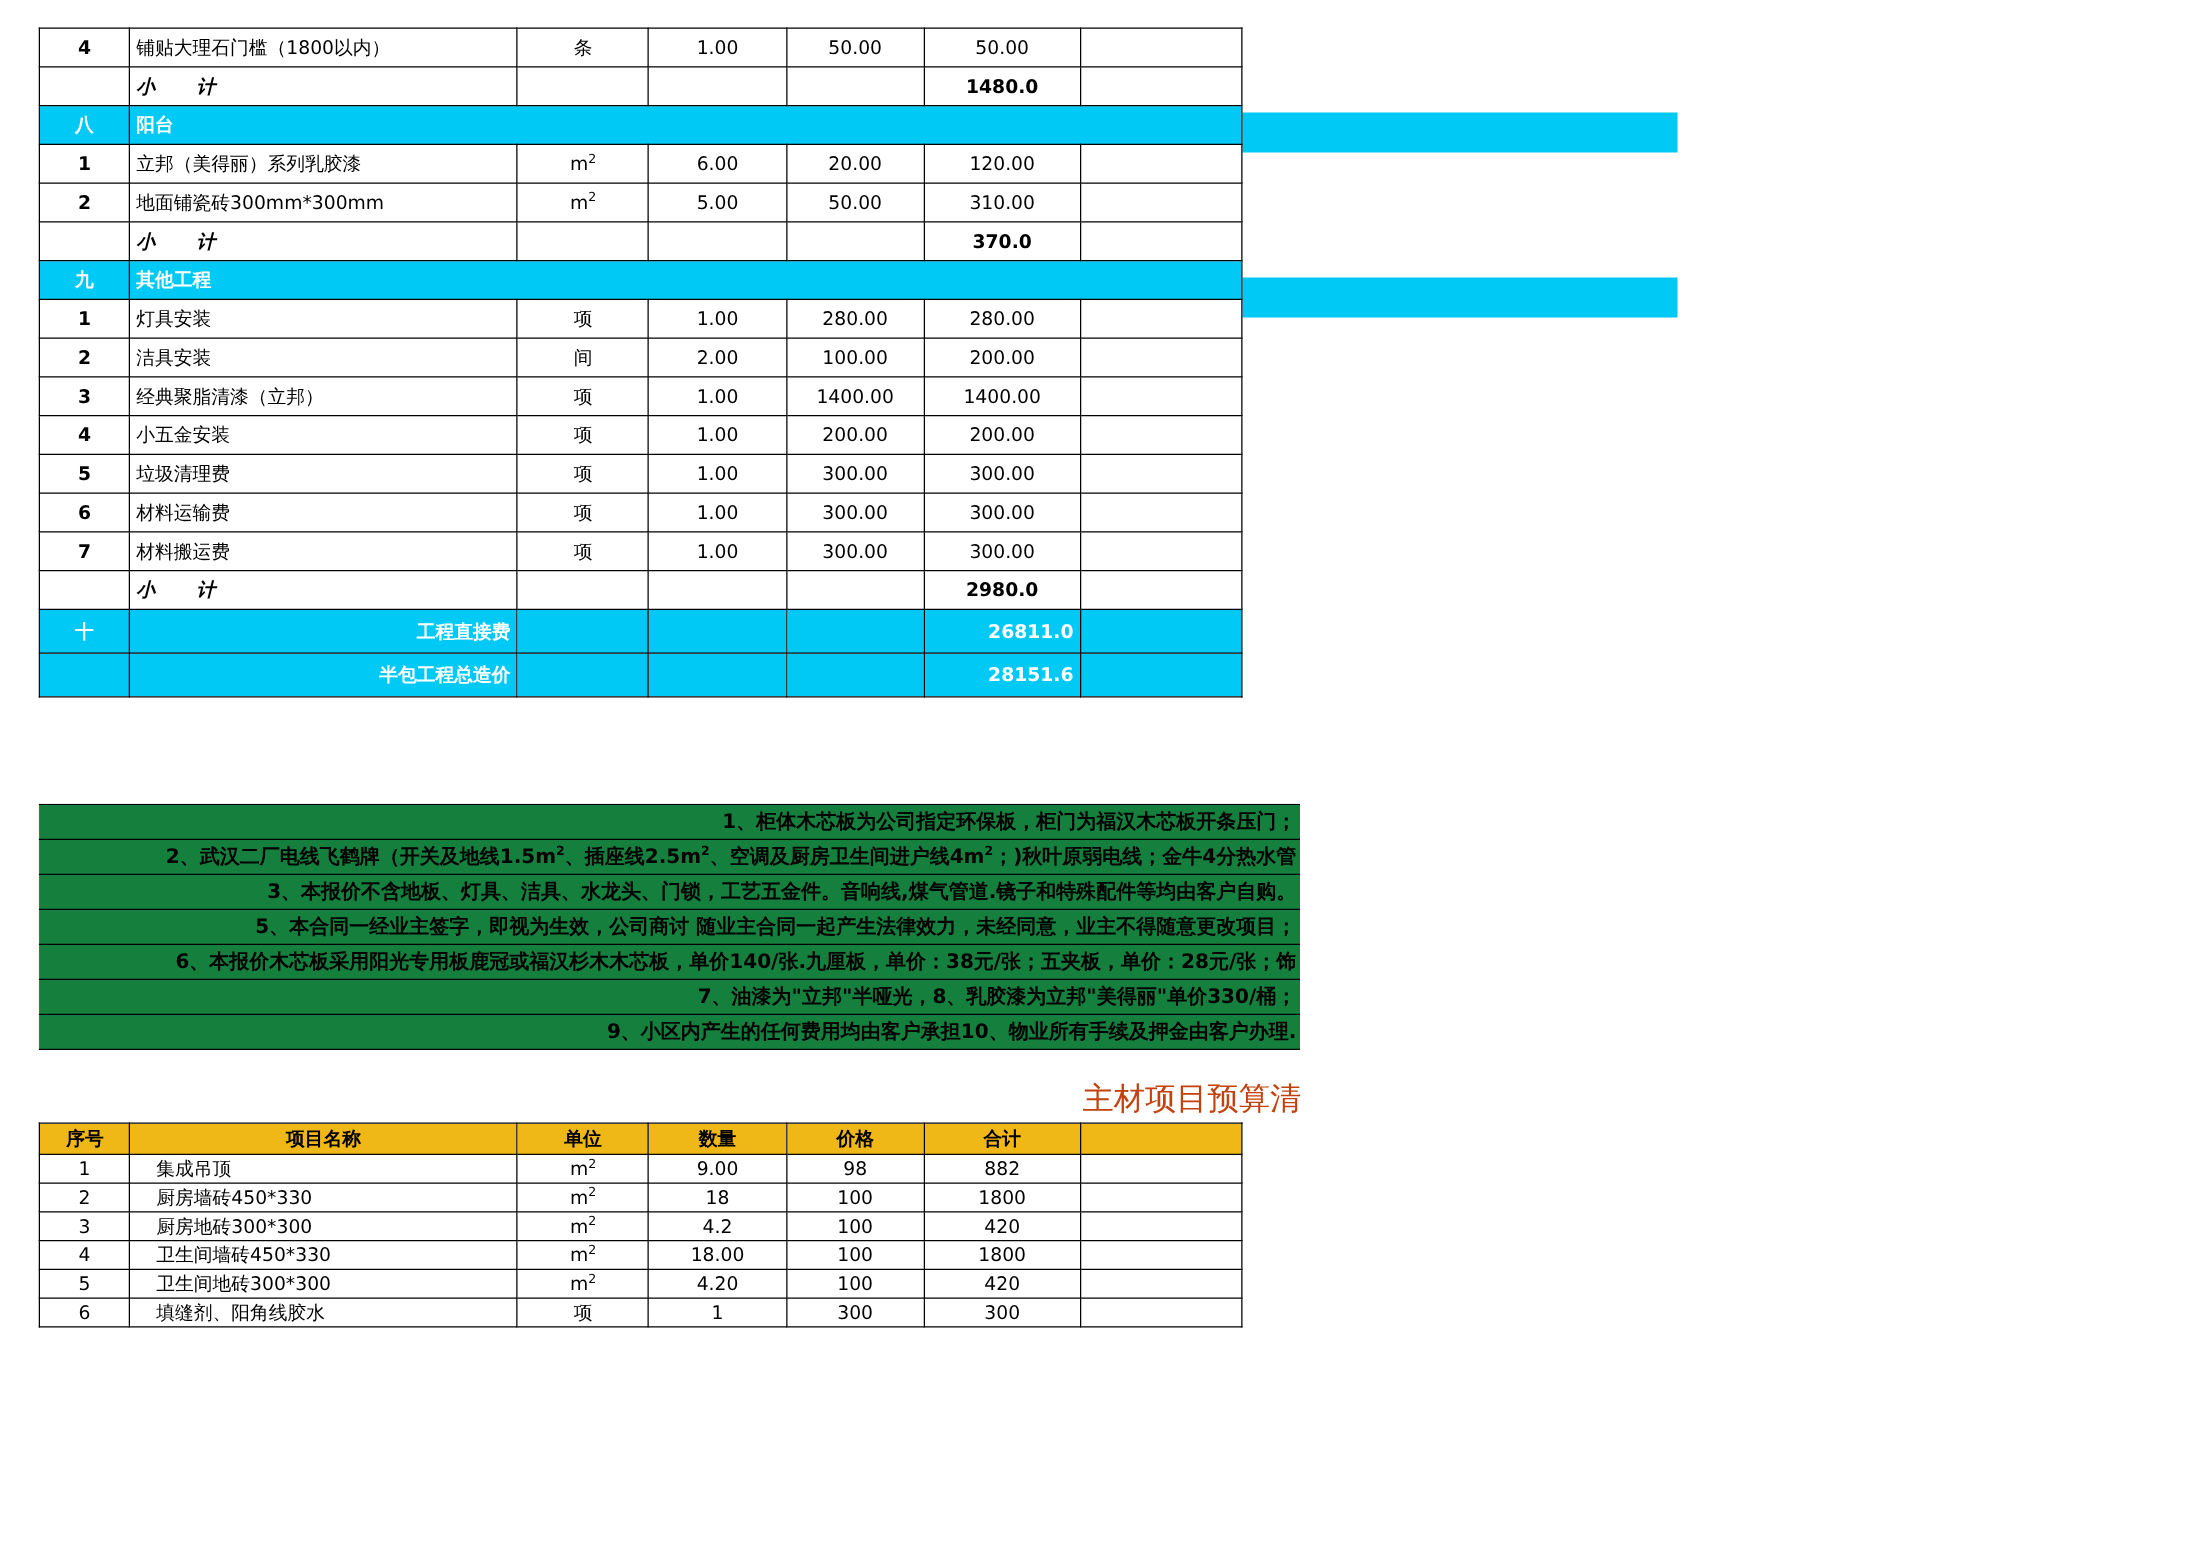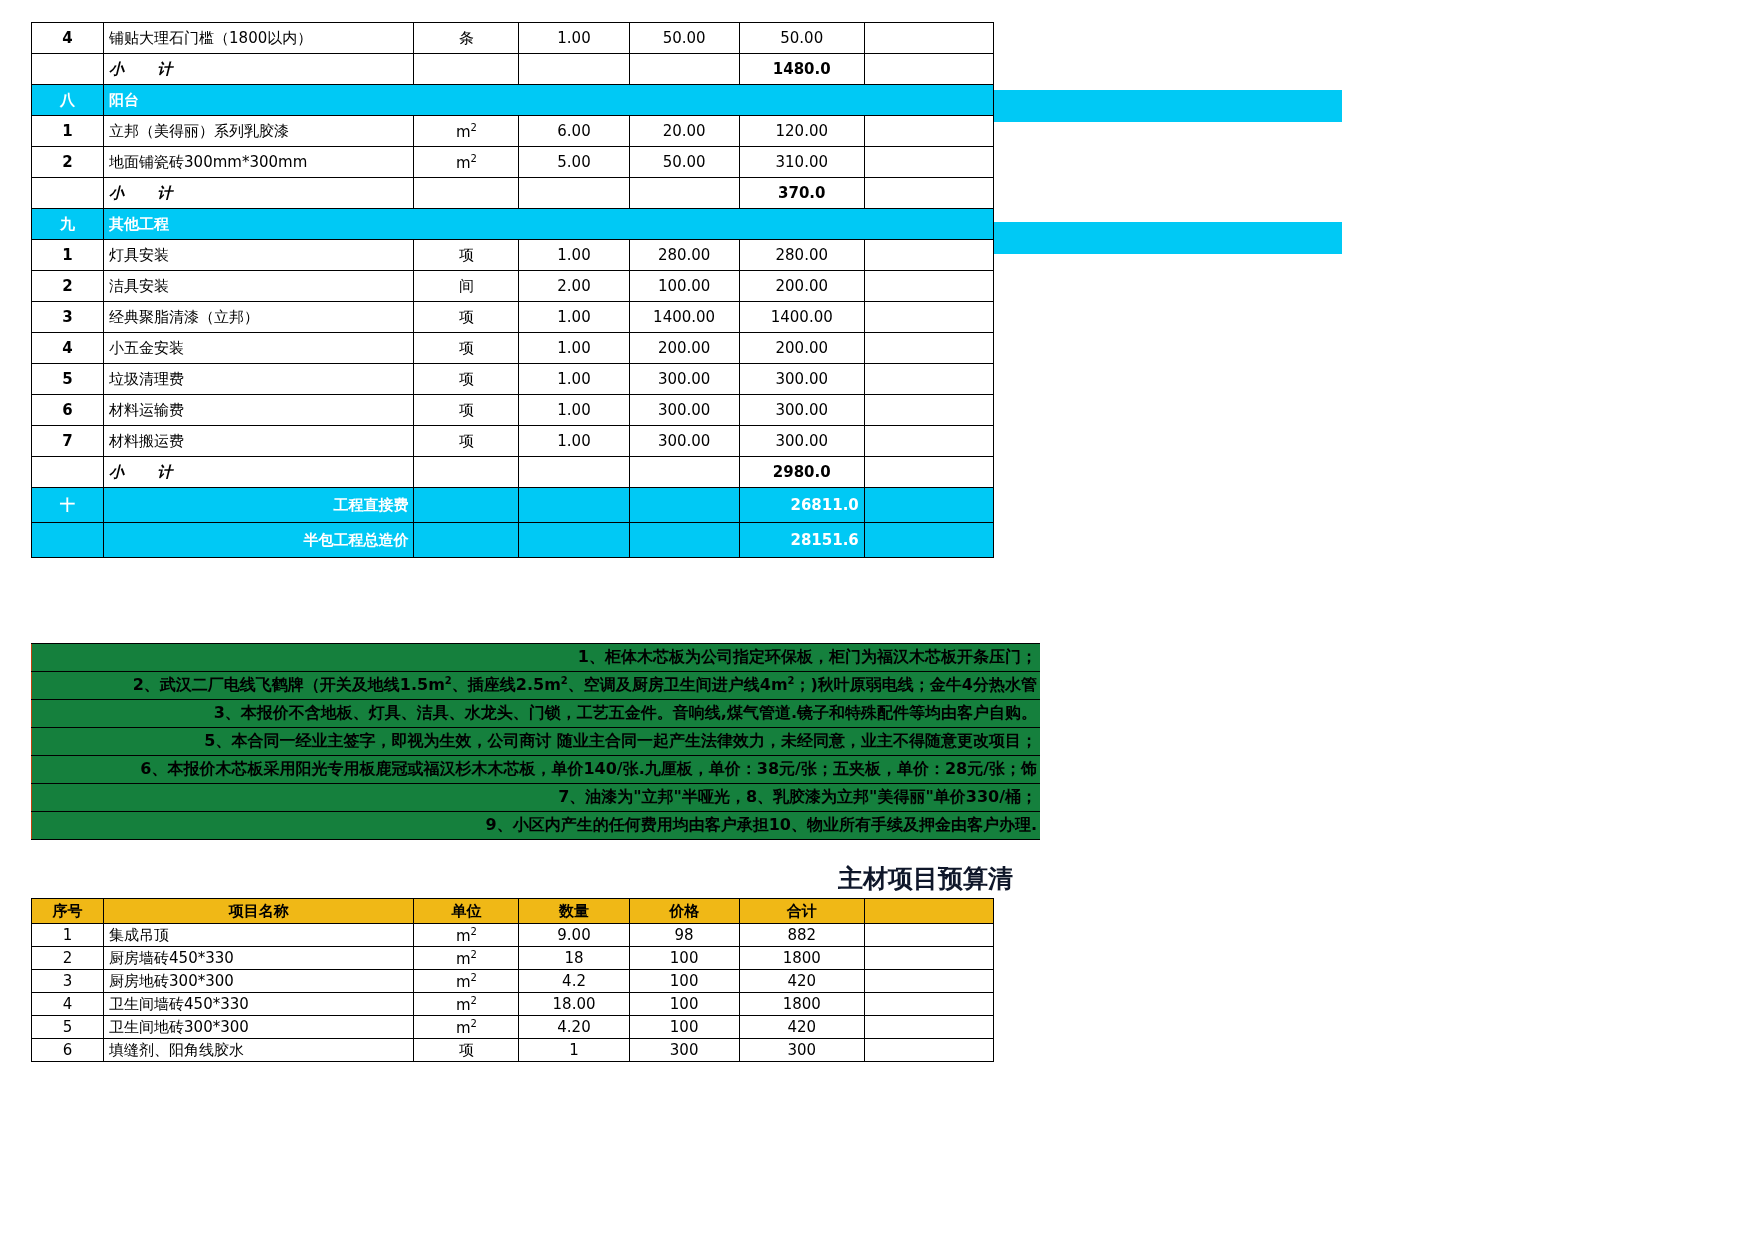--- a/index.html
+++ b/index.html
@@ -107,25 +107,25 @@
     top: 643px;
     width: 1009px;
     overflow: hidden;
     z-index: 3;
   }
   sup { font-size: 10px; vertical-align: super; }
 
   
   .red-title {
     position: absolute;
-    left: 838px;
+    left: 866px;
     top: 862px;
     font-size: 25px;
-    font-weight: bold;
-    color: #0f172a;
+    font-weight: normal;
+    color: #c2410c;
     white-space: nowrap;
     z-index: 4;
   }
 
   
   .matwrap {
     position: absolute;
     left: 31px;
     top: 898px;
     width: 963px;
@@ -133,21 +133,21 @@
   }
   table.mat {
     border-collapse: collapse;
     table-layout: fixed;
     width: 963px;
   }
   table.mat td {
     border: 1px solid #000;
     font-size: 15px;
     height: 22px;
-    padding: 0 5px;
+    padding: 0 21px;
     color: #000;
     white-space: nowrap;
     overflow: hidden;
     background: #fff;
   }
   table.mat tr.head td {
     background: #f0b816;
     font-weight: bold;
     text-align: center;
     height: 24px;

